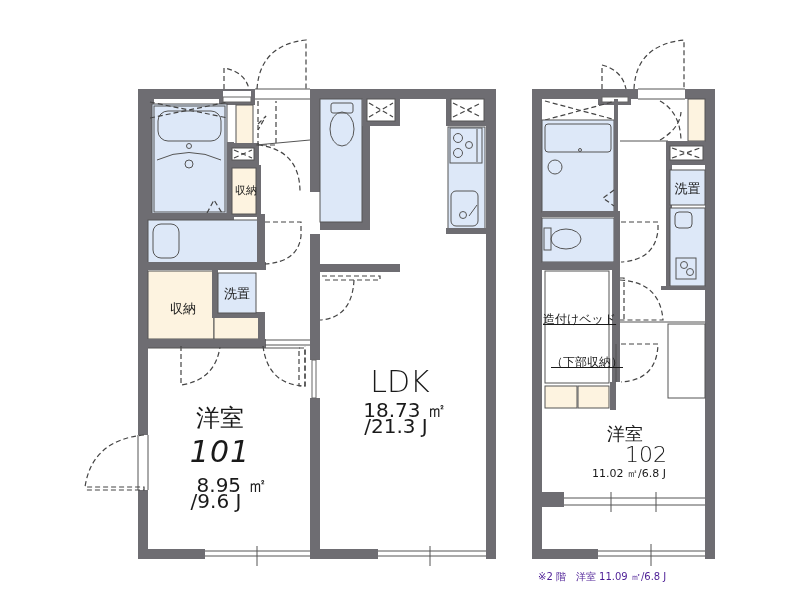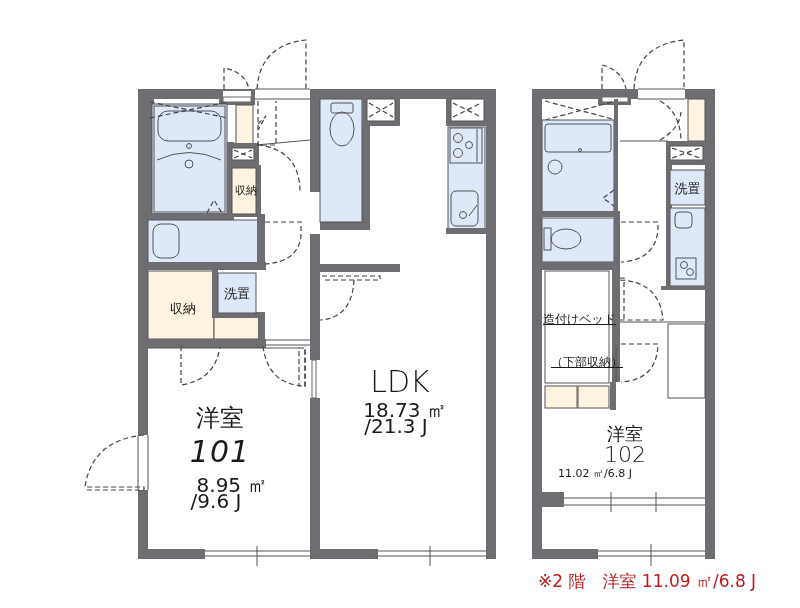--- a/index.html
+++ b/index.html
@@ -7,21 +7,21 @@
          font-family: "Liberation Sans", "DejaVu Sans", sans-serif; color: #222; }
   #plan { position: absolute; left: 0; top: 0; width: 800px; height: 608px; }
   .lbl { position: absolute; text-align: center; white-space: nowrap; color: #1a1a1a;
          font-family: "DejaVu Sans", "Liberation Sans", sans-serif; }
   .room-jp { font-size: 24px; font-weight: 300; }
   .room-no { font-size: 30px; font-weight: 300; letter-spacing: 1px; font-style: italic; }
   .room-area { font-size: 20px; line-height: 16px; }
   .ldk { font-size: 30px; font-weight: 300; }
   .small { font-size: 12px; }
   .tiny { font-size: 12px; line-height: 15px; text-decoration: underline; }
-  .note { font-size: 17px; color: #b91c1c; }
+  .note { font-size: 10px; color: #4c1d95; }
 </style>
 </head>
 <body>
 
 <svg id="plan" viewBox="0 0 800 608" xmlns="http://www.w3.org/2000/svg">
   <defs>
     <style>
       .wall { fill: #6e6d72; }
       .wet { fill: #dde8f8; stroke: #555; stroke-width: 1; }
       .store { fill: #fdf3e0; stroke: #555; stroke-width: 1; }
@@ -235,16 +235,16 @@
 
 <div class="lbl ldk" style="left:350px; top:364px; width:100px;">LDK</div>
 <div class="lbl room-area" style="left:360px; top:402px; width:90px;">18.73 ㎡</div>
 <div class="lbl room-area" style="left:356px; top:418px; width:80px;">/21.3 J</div>
 
 <div class="lbl" style="left:670px; top:180px; width:35px; font-size:13px;">洗置</div>
 <div class="lbl tiny" style="left:543px; top:312px; width:68px;">造付けベッド</div>
 <div class="lbl tiny" style="left:543px; top:327px; width:88px;margin-top:28px;">（下部収納）</div>
 
 <div class="lbl" style="left:590px; top:422px; width:70px; font-size:18px;">洋室</div>
-<div class="lbl" style="left:590px; top:442px; width:70px; font-size:22px; font-weight:300;">102</div>
-<div class="lbl" style="left:540px; top:466px; width:110px; font-size:11px;">11.02 ㎡/6.8 J</div>
+<div class="lbl" style="left:611px; top:442px; width:70px; font-size:22px; font-weight:300;">102</div>
+<div class="lbl" style="left:574px; top:466px; width:110px; font-size:11px;">11.02 ㎡/6.8 J</div>
 
 <div class="lbl note" style="left:538px; top:570px; width:200px; text-align:left;">※2 階　洋室 11.09 ㎡/6.8 J</div>
 
 </body></html>

